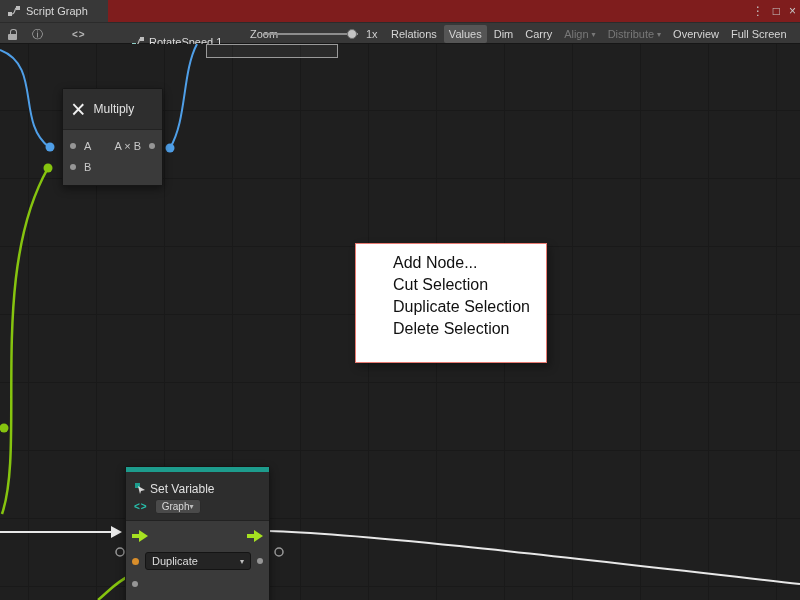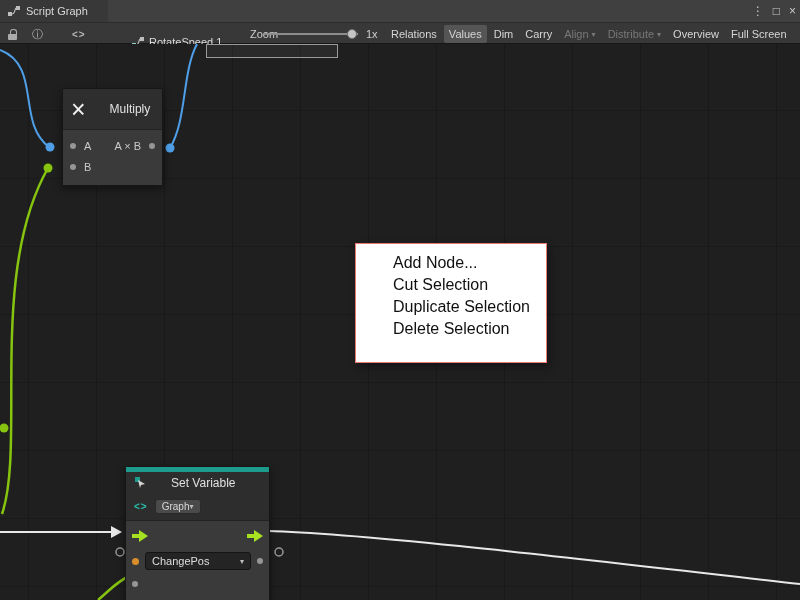--- a/index.html
+++ b/index.html
@@ -1,21 +1,21 @@
 <!DOCTYPE html>
 <html><head>
 <meta charset="utf-8">
 <style>
   html,body{margin:0;padding:0;background:#111;}
   #app{position:relative;width:800px;height:600px;overflow:hidden;
        font-family:"Liberation Sans",sans-serif;background:#191919;
        -webkit-user-select:none;user-select:none;}
 
   
-  .tabbar{position:absolute;left:0;top:0;width:800px;height:22px;background:#404040;text-align:right;}
+  .tabbar{position:absolute;left:0;top:0;width:800px;height:22px;background:#7f1d1d;text-align:right;}
   .tab{position:absolute;left:0;top:0;height:22px;width:108px;background:#383838;
        display:flex;align-items:center;gap:6px;padding:0 8px;box-sizing:border-box;
        color:#d8d8d8;font-size:11px;}
   .winctrl{position:absolute;right:4px;top:0;height:22px;display:flex;align-items:center;
        gap:9px;color:#c8c8c8;font-size:12px;}
   .winctrl span{cursor:default;}
 
   
   .toolbar{position:absolute;left:0;top:22px;width:800px;height:22px;background:#383838;
        border-top:1px solid #2b2b2b;border-bottom:1px solid #161616;box-sizing:border-box;
@@ -49,30 +49,30 @@
   
   .node{position:absolute;border:1px solid #161616;border-radius:2px;
       box-shadow:0 3px 8px rgba(0,0,0,0.45);box-sizing:border-box;}
   .port{width:6px;height:6px;border-radius:50%;background:#969696;flex:none;}
 
   
   .node-multiply{left:62px;top:44px;width:101px;}
   .n-head{background:#2e2e2e;display:flex;align-items:center;padding:0 8px;color:#e2e2e2;}
   .mult-head{height:40px;gap:8px;border-bottom:1px solid #222;}
   .mult-x{font-size:25px;color:#f0f0f0;line-height:1;}
-  .n-title{font-size:12px;margin-left:16px;}
+  .n-title{font-size:12px;}
   .mult-body{background:#3a3a3a;padding:5px 0 8px 0;}
   .prow{display:flex;align-items:center;height:21px;padding:0 7px;color:#c9c9c9;font-size:11px;gap:8px;}
   .prow .grow{flex:1;}
 
   
   .node-setvar{left:125px;top:422px;width:145px;height:178px;}
   .sv-teal{height:5px;background:#1d9c8d;}
   .sv-head{background:#2d2d2d;padding:4px 8px 6px 8px;border-bottom:1px solid #222;}
-  .sv-titlerow{display:flex;align-items:flex-start;gap:23px;color:#e0e0e0;font-size:12px;height:20px;}
+  .sv-titlerow{display:flex;align-items:flex-end;gap:2px;color:#e0e0e0;font-size:12px;height:20px;}
   .sv-scoperow{display:flex;align-items:center;gap:7px;margin-top:2px;height:16px;}
   .sv-codeicon{color:#27c0ac;font-size:10px;font-weight:bold;letter-spacing:1px;}
   .chip{background:#4a4a4a;border:1px solid #2a2a2a;border-radius:3px;color:#d8d8d8;font-size:10px;
       padding:1px 6px;display:flex;align-items:center;}
   .chip .arr,.seldd .arr{font-size:8px;color:#bdbdbd;}
   .sv-body{background:#3a3a3a;height:100%;}
   .flowrow{display:flex;align-items:center;justify-content:space-between;padding:9px 6px 6px 6px;}
   .garrow{display:flex;align-items:center;}
   .garrow .stem{width:7px;height:4px;background:#a6e221;}
   .garrow .head{width:0;height:0;border-left:9px solid #a6e221;border-top:6px solid transparent;border-bottom:6px solid transparent;}
@@ -221,21 +221,21 @@
               <span class="head"></span>
             </span>
           <span class="garrow">
               <span class="stem"></span>
               <span class="head"></span>
             </span>
         </div>
         <div class="varrow">
           <span class="dot-orange"></span>
           <span class="seldd">
-            <span>ChangePos</span>
+            <span>Duplicate</span>
             <span class="arr">▾</span>
           </span>
           <span class="port"></span>
         </div>
         <div class="row3">
           <span class="port"></span>
         </div>
 
       </div>
     </div>

